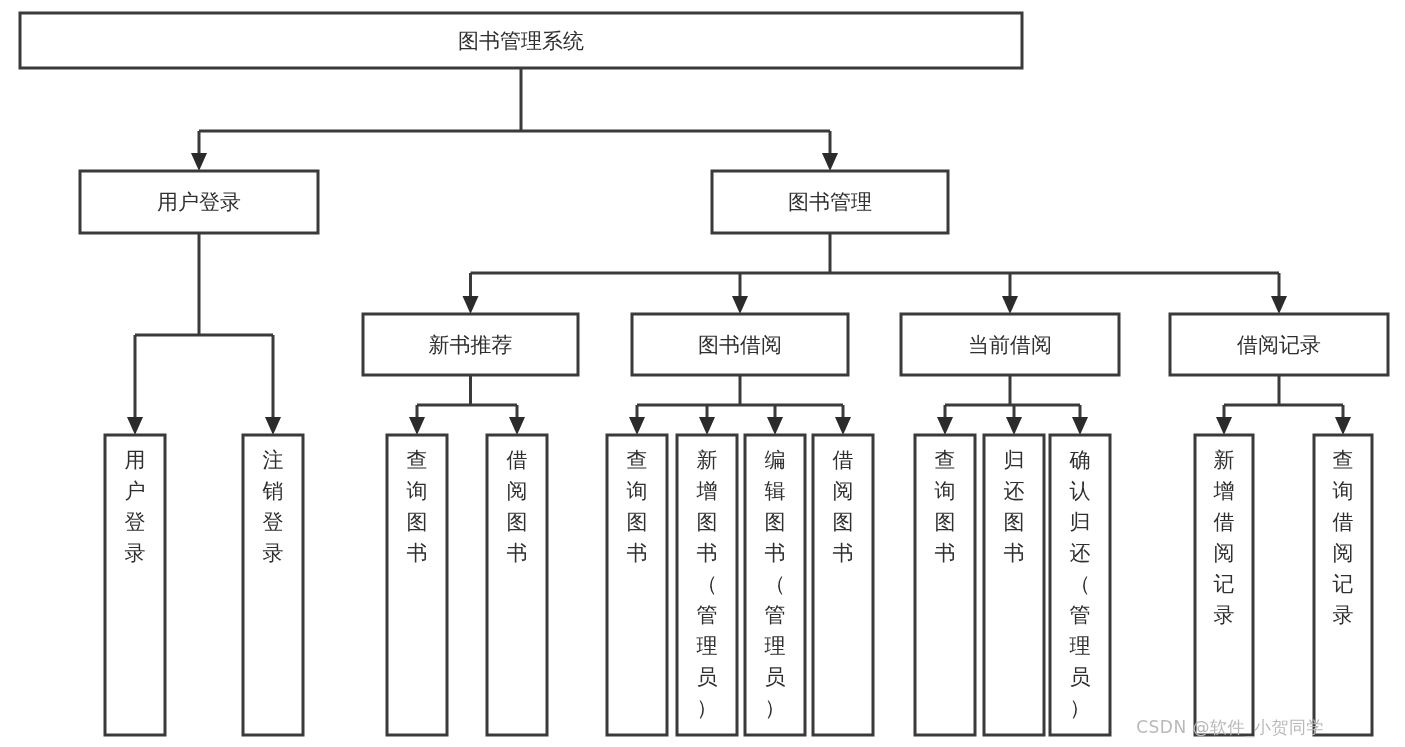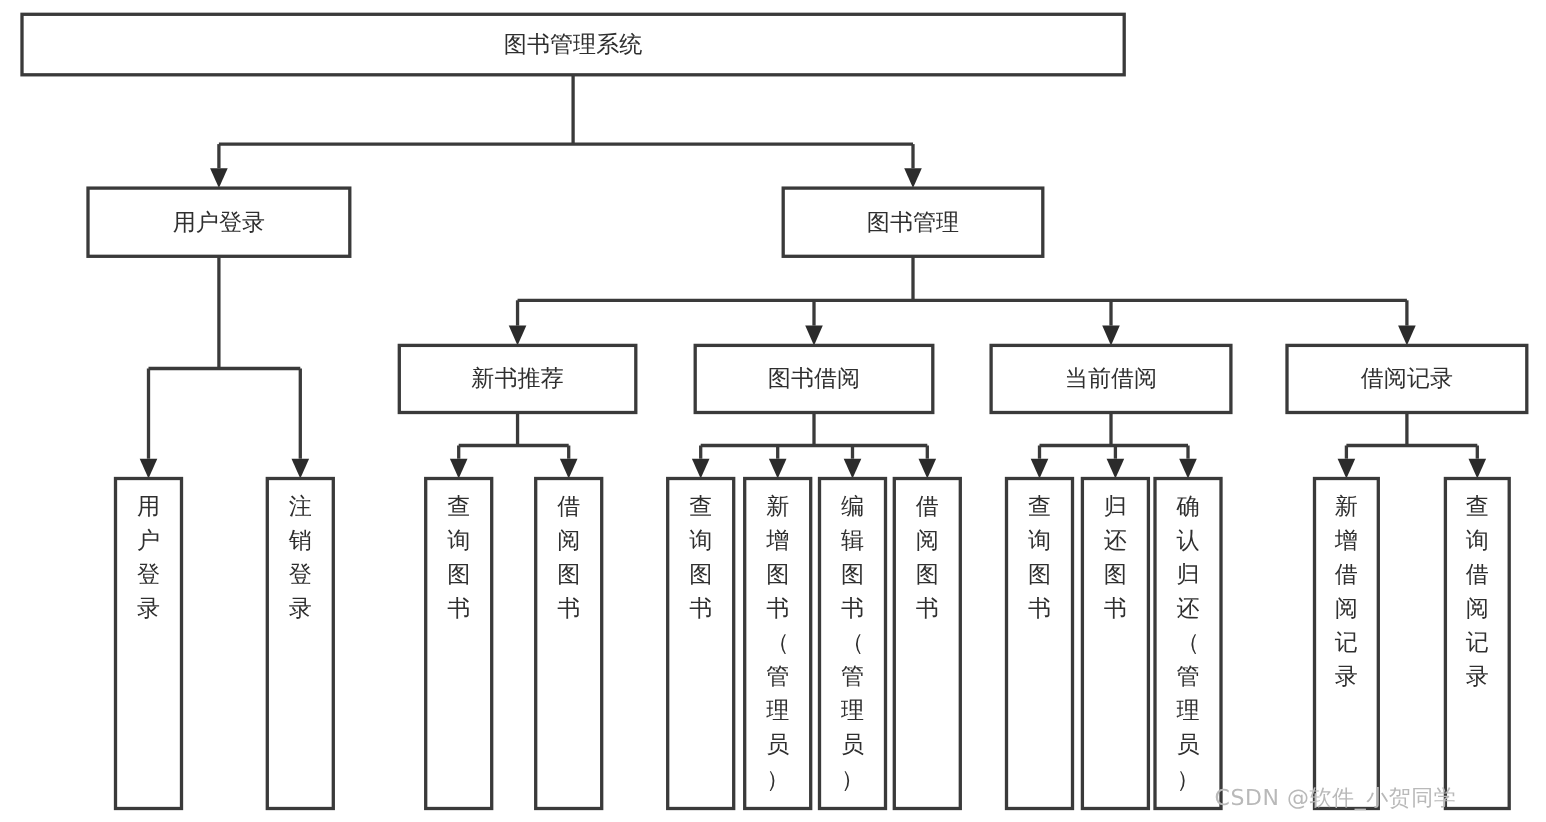--- a/index.html
+++ b/index.html
@@ -52,21 +52,21 @@
     font-family: "DejaVu Sans", "Liberation Sans", sans-serif;
     fill: #2f2f2f;
     font-size: 21px;
     text-anchor: middle;
   }
   .watermark {
     position: absolute;
     right: 10px;
     bottom: 8px;
     font-family: "DejaVu Sans", "Liberation Sans", sans-serif;
-    font-size: 20px;
+    font-size: 17px;
     color: #b9b9b9;
     white-space: nowrap;
     letter-spacing: 0.5px;
   }
 </style>
 </head>
 <body>
 
 <div id="diagram-root">
   <svg class="diagram-canvas" id="diagram-svg" viewBox="0 0 1405 747" xmlns="http://www.w3.org/2000/svg">

